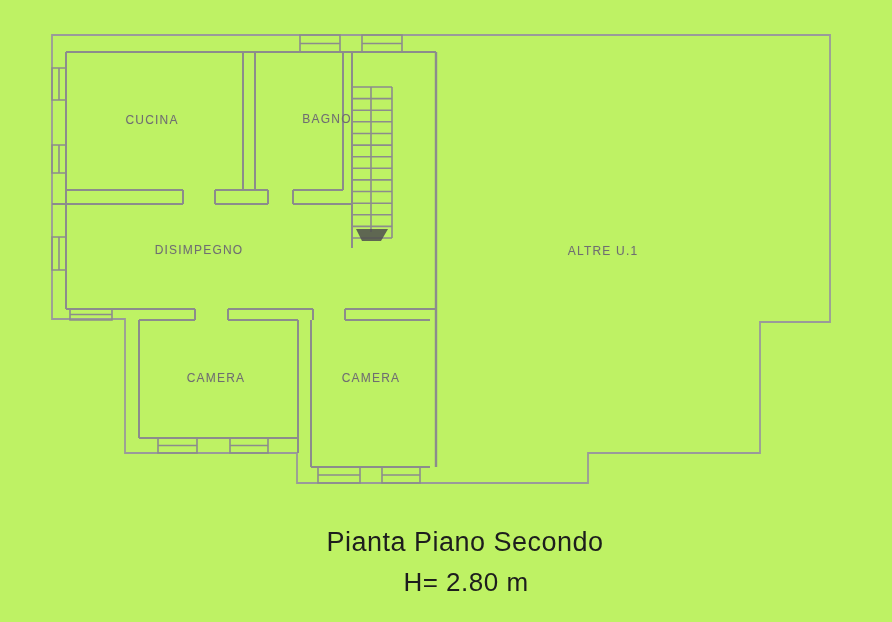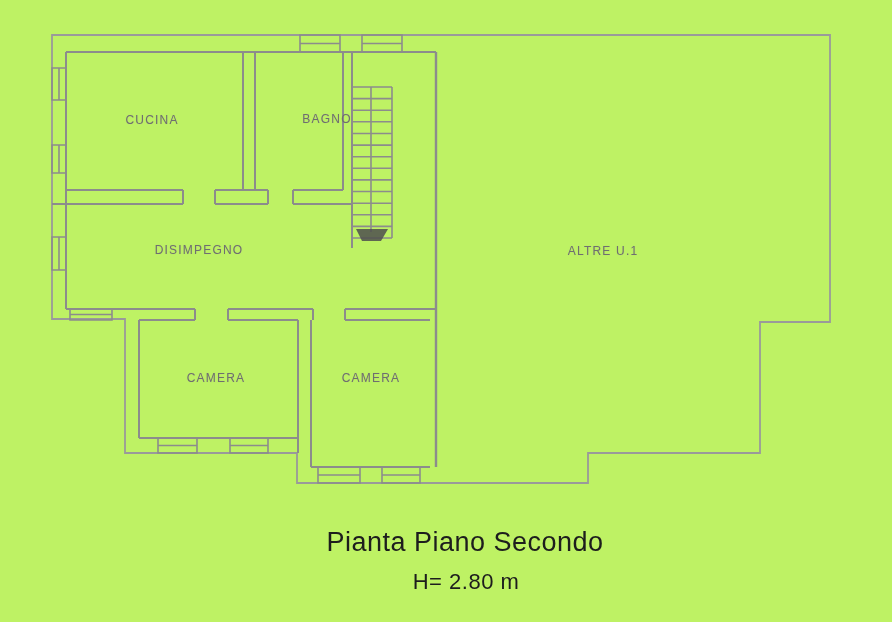--- a/index.html
+++ b/index.html
@@ -33,21 +33,21 @@
     position: absolute;
     transform: translate(-50%, -50%);
     font-size: 27px;
     color: #1d1d1d;
     white-space: nowrap;
     letter-spacing: 0.5px;
   }
   .caption-sub {
     position: absolute;
     transform: translate(-50%, -50%);
-    font-size: 22px;
+    font-size: 26px;
     color: #1d1d1d;
     white-space: nowrap;
     letter-spacing: 0.5px;
   }
 </style>
 </head>
 <body>
 
 <div class="page">
 

